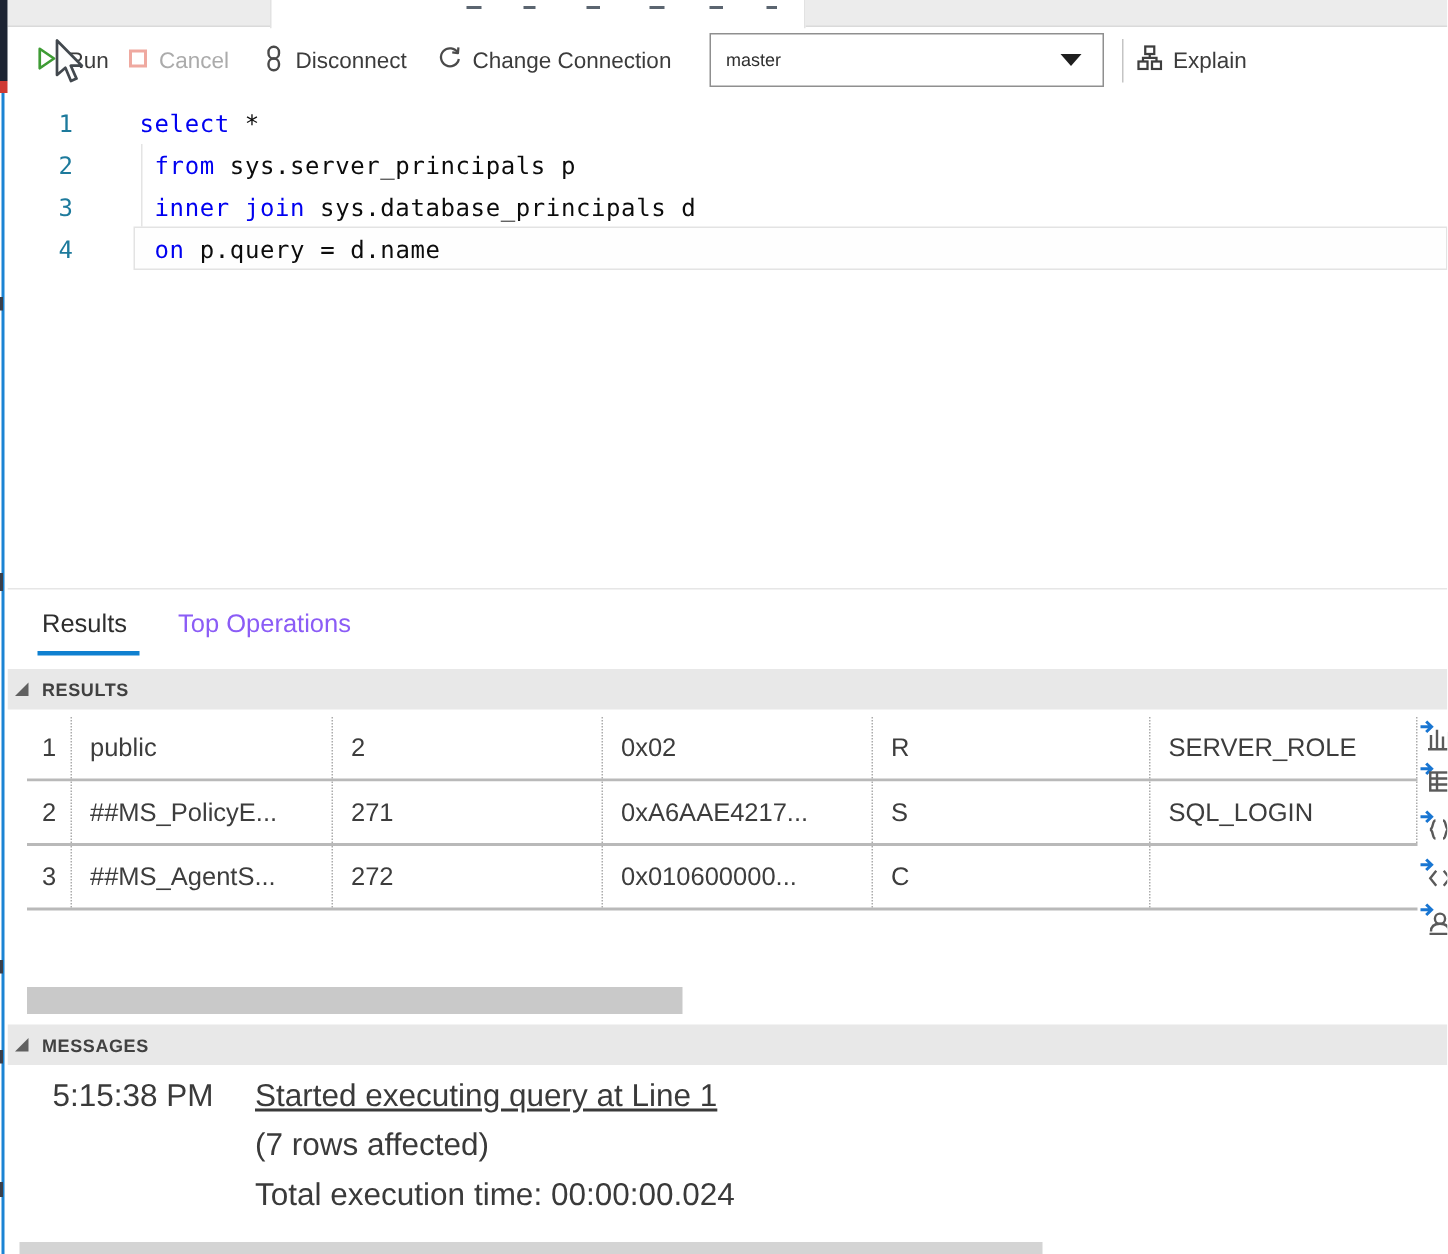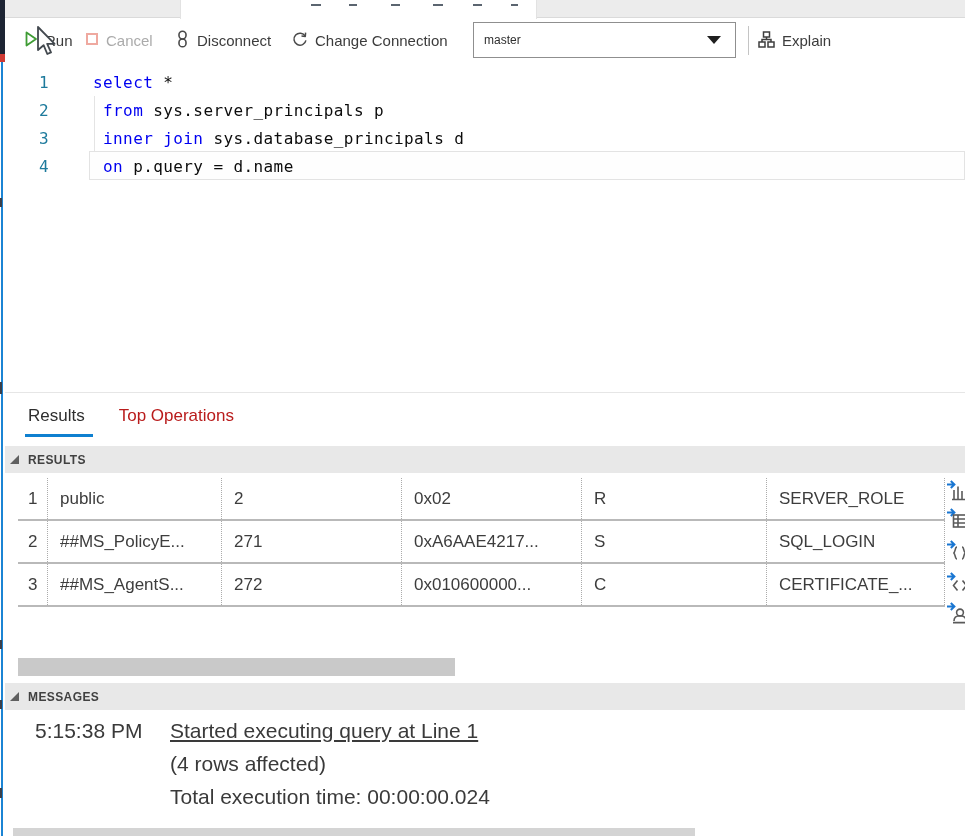--- a/index.html
+++ b/index.html
@@ -47,21 +47,21 @@
   #indent-guide { position:absolute; left:89px; top:34px; width:1px; height:56px; background:#e4e4e4; }
   #current-line-box { position:absolute; left:84px; right:0; top:89px; height:29px;
                       border:1px solid #e3e3e3; background:#fefefe; }
   .code-line.current { z-index:2; }
 
   
   #panel { position:absolute; left:5px; top:392px; right:0; bottom:0; background:#fff; border-top:1px solid #e6e6e6; }
   #panel-tabs { position:absolute; left:0; top:0; right:0; height:45px; display:flex; align-items:center; }
   .ptab { font-size:17px; cursor:default; }
   .ptab.active { color:#2e2e2e; }
-  .ptab.inactive { color:#b91c1c; }
+  .ptab.inactive { color:#8b5cf6; }
   #results-underline { position:absolute; left:20px; top:41px; width:68px; height:3px; background:#0f80d0; }
 
   .section-band { position:absolute; left:0; right:0; height:27px; background:#e8e8e8;
                   display:flex; align-items:center; }
   .twistie { width:0; height:0; border-left:9px solid transparent; border-bottom:9px solid #606060;
              margin-left:5px; }
   .section-title { font-size:12px; font-weight:bold; letter-spacing:0.4px; color:#414141; margin-left:9px; }
   #results-band { top:53px; }
   #messages-band { top:290px; }
 
@@ -226,42 +226,41 @@
             <div class="cell w3">0xA6AAE4217...</div>
             <div class="cell w4">S</div>
             <div class="cell w5">SQL_LOGIN</div>
           </div>
           <div class="grid-row">
             <div class="cell rownum w0">3</div>
             <div class="cell w1">##MS_AgentS...</div>
             <div class="cell w2">272</div>
             <div class="cell w3">0x010600000...</div>
             <div class="cell w4">C</div>
-            <div class="cell w5">CERTIFICATE_...</div>
           </div>
         </div>
     </div>
 
     <div id="h-scrollbar-track">
       <div id="h-scrollbar-thumb"></div>
     </div>
 
     <div class="section-band" id="messages-band">
       <span class="twistie"></span>
       <span class="section-title">MESSAGES</span>
     </div>
 
     <div id="messages">
         <div class="msg-row">
           <div class="msg-time">5:15:38 PM</div>
           <div class="msg-text"><a>Started executing query at Line 1</a></div>
         </div>
         <div class="msg-row">
           <div class="msg-time"></div>
-          <div class="msg-text">(4 rows affected)</div>
+          <div class="msg-text">(7 rows affected)</div>
         </div>
         <div class="msg-row">
           <div class="msg-time"></div>
           <div class="msg-text">Total execution time: 00:00:00.024</div>
         </div>
       </div>
 
   </div>
 
   <div id="grid-actions">

